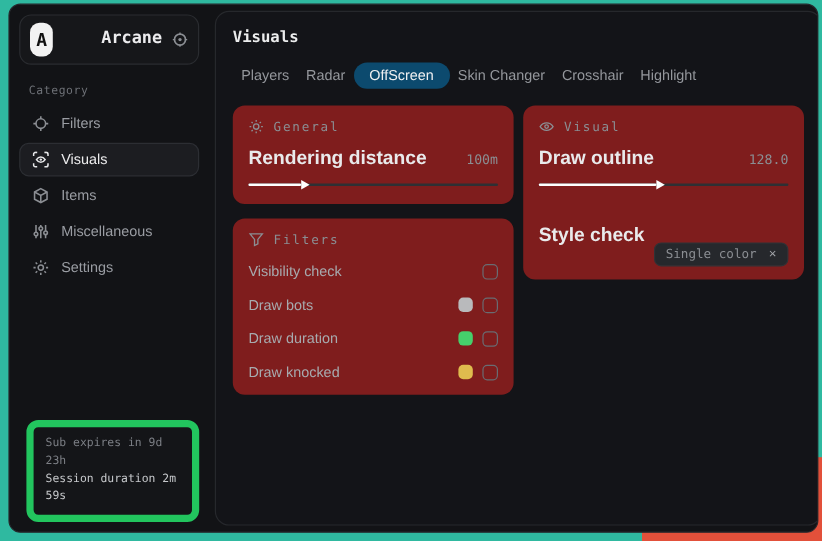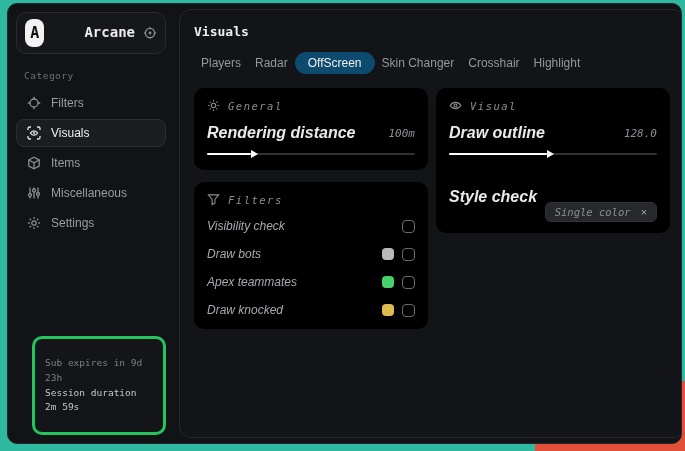--- a/index.html
+++ b/index.html
@@ -44,44 +44,44 @@
     height:28px; padding:0 10px; margin:0 2px;
     color:#9a9da3; font-size:12px; border-radius:8px;
     border:1px solid transparent; cursor:pointer;
   }
   .nav-item .nicon { display:flex; color:#8b8e93; }
   .nav-item.selected {
     background:#1c1d21; border-color:#2c2e33; color:#ededee;
   }
   .nav-item.selected .nicon { color:#e5e6e8; }
   .side-footer {
-    margin-top:auto; margin-left:18px; margin-right:2px;
-    border:3px solid #22c55e; border-radius:10px; background:#141518;
-    padding:17px 10px; line-height:1.55;
+    margin-top:auto; margin-left:8px; margin-right:2px;
+    border:6px solid #22c55e; border-radius:10px; background:#141518;
+    padding:7px 10px; line-height:1.55;
     font-family:"DejaVu Sans Mono", monospace;
   }
   .sf1 { color:#7c7f85; font-size:9.5px; }
   .sf2 { color:#c6c8cb; font-size:9.5px; }
   
   .main {
     flex:1; margin:5px 5px 5px 5px;
     border:1px solid #26282c; border-radius:12px; background:#131418;
     padding:14px 14px; display:flex; flex-direction:column;
   }
   .page-title { color:#eceded; font-size:13px; font-weight:bold; font-family:"DejaVu Sans Mono", monospace; }
   .tabs { display:flex; align-items:center; margin-top:13px; }
   .tab {
     color:#94979c; font-size:12px; padding:4px 7px; border-radius:14px; cursor:pointer;
     white-space:nowrap;
   }
   .tab.selected { background:#0c4a6e; color:#f0f0f1; padding:4px 13px; }
   .content { display:flex; gap:8px; margin-top:14px; align-items:flex-start; }
   .col { display:flex; flex-direction:column; gap:12px; width:234px; }
   .card {
-    background:#000000; border-radius:10px; padding:11px 13px; width:234px;font-style:italic;
+    background:#7f1d1d; border-radius:10px; padding:11px 13px; width:234px;
   }
   .card-head {
     display:flex; align-items:center; gap:8px;
     color:#8b8e93; font-size:10.5px; letter-spacing:1.5px;
     font-family:"DejaVu Sans Mono", monospace;
   }
   .card-head .picon { display:flex; }
   .row {
     display:flex; align-items:center; justify-content:space-between;
     margin-top:12px; min-height:16px;
@@ -248,21 +248,21 @@
             </span>
           </div>
           <div class="row">
             <span class="lbl">Draw bots</span>
             <span class="ctrl">
               <span class="swatch" style="background: rgb(185, 186, 188);"></span>
               <span class="checkbox"></span>
             </span>
           </div>
           <div class="row">
-            <span class="lbl">Apex teammates</span>
+            <span class="lbl">Draw duration</span>
             <span class="ctrl">
               <span class="swatch" style="background: rgb(70, 208, 107);"></span>
               <span class="checkbox"></span>
             </span>
           </div>
           <div class="row">
             <span class="lbl">Draw knocked</span>
             <span class="ctrl">
               <span class="swatch" style="background: rgb(223, 188, 78);"></span>
               <span class="checkbox"></span>

